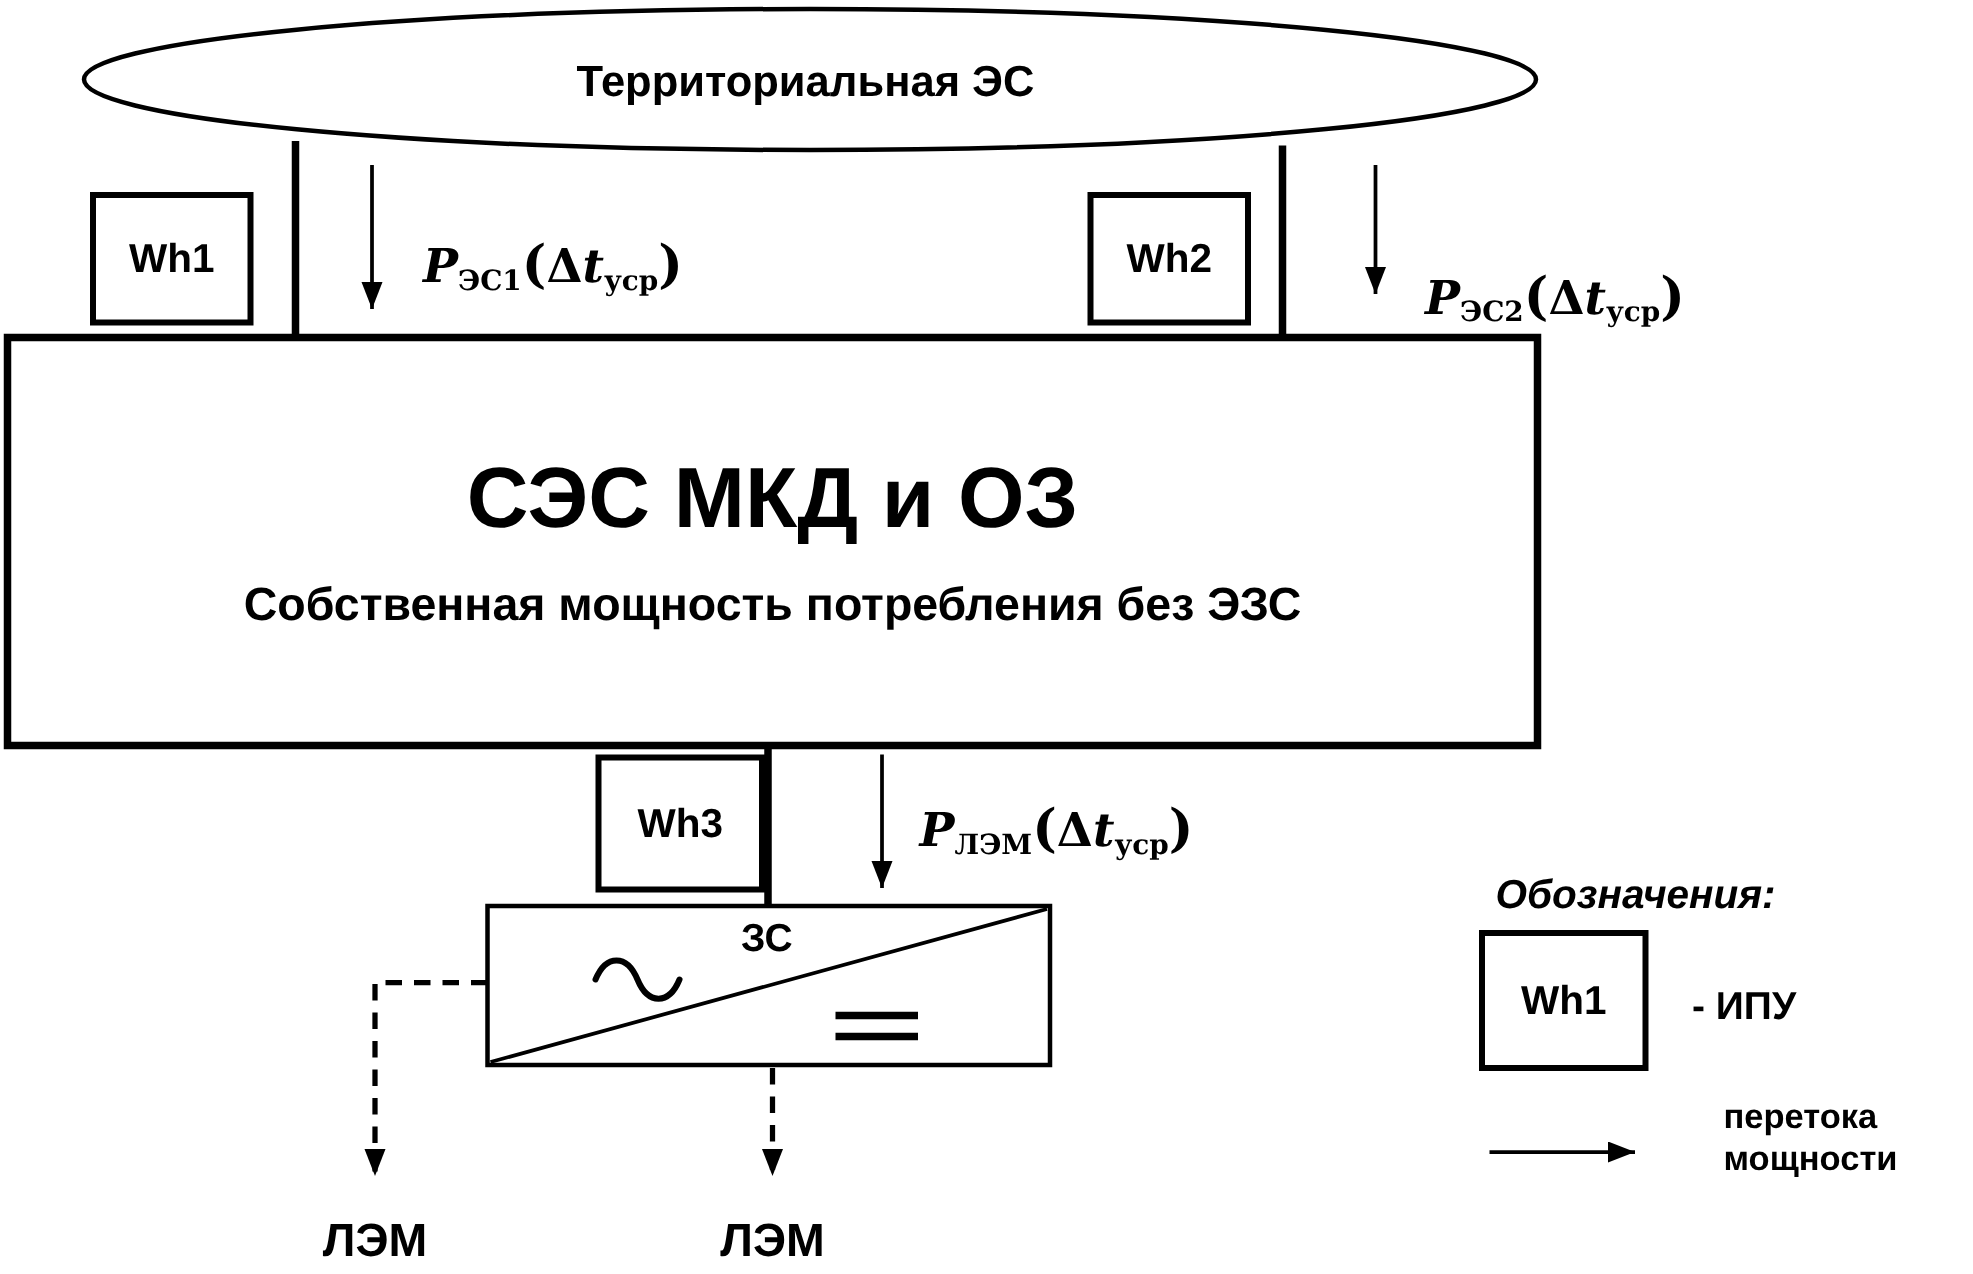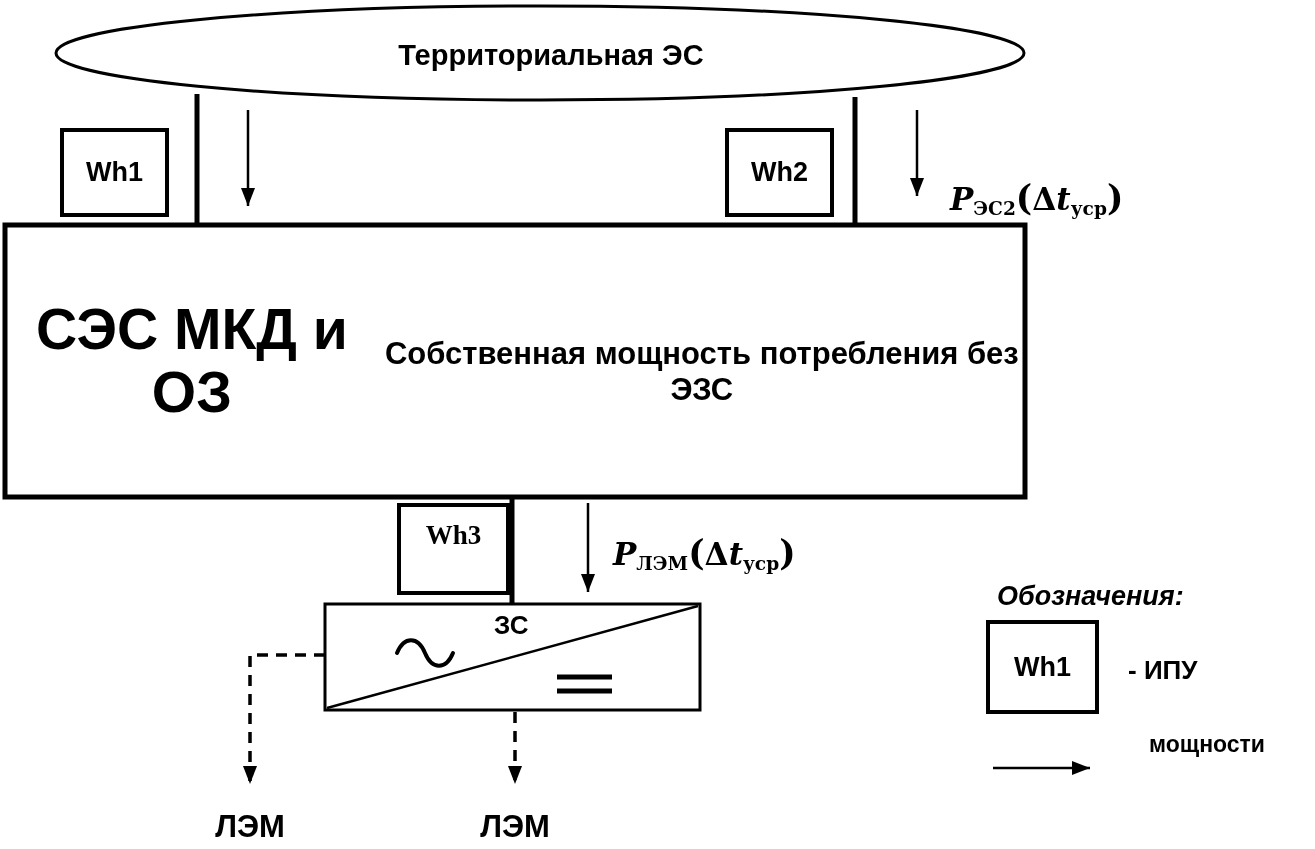--- a/index.html
+++ b/index.html
@@ -9,21 +9,21 @@
     position: relative;
     width: 1315px;
     height: 849px;
     background: #ffffff;
     overflow: hidden;
   }
   .layer { position: absolute; left: 0; top: 0; }
   .txt { position: absolute; font-weight: bold; color: #000; }
   .center { display: flex; align-items: center; justify-content: center; text-align: center; }
   .grid-label { font-size: 29px; }
-  .main-text { }
+  .main-text { flex-direction: column; }
   .main-title { font-size: 57px; font-weight: bold; line-height: 1.1; }
   .main-sub { font-size: 31px; font-weight: bold; margin-top: 22px; }
   .wh-label { font-size: 27px; }
   .zs-label { font-size: 26px; }
   .lem-label { font-size: 31px; }
   .math {
     position: absolute;
     font-family: "DejaVu Serif", serif;
     font-weight: bold;
     font-size: 31px;
@@ -79,41 +79,43 @@
     <line x1="557" y1="677" x2="612" y2="677" stroke="#000" stroke-width="5"></line>
     <line x1="557" y1="691" x2="612" y2="691" stroke="#000" stroke-width="5"></line>
 
     <path d="M 325 655 L 250 655 L 250 784" fill="none" stroke="#000" stroke-width="3.5" stroke-dasharray="11 8" marker-end="url(#arrow)"></path>
     <path d="M 515 712 L 515 784" fill="none" stroke="#000" stroke-width="3.5" stroke-dasharray="11 8" marker-end="url(#arrow)"></path>
 
     <rect x="988" y="622" width="109" height="90" fill="#ffffff" stroke="#000" stroke-width="4"></rect>
     <line x1="993" y1="768" x2="1090" y2="768" stroke="#000" stroke-width="2.5" marker-end="url(#arrow)"></line>
   </svg>
 
-  <div class="txt center grid-label" style="left:66px; top:36px; width:970px; height:38px;">Территориальная ЭС</div>
+  <div class="txt center grid-label" style="left:52px; top:36px; width:970px; height:38px;">Территориальная ЭС</div>
 
   <div class="txt center main-text" style="left:5px; top:225px; width:1020px; height:272px;">
     <div class="main-title">СЭС МКД и ОЗ</div>
     <div class="main-sub">Собственная мощность потребления без ЭЗС</div>
   </div>
 
   <div class="txt center wh-label" style="left:62px; top:130px; width:105px; height:85px;">Wh1</div>
   <div class="txt center wh-label" style="left:727px; top:130px; width:105px; height:85px;">Wh2</div>
-  <div class="txt center wh-label" style="left:399px; top:491px; width:109px; height:88px;font-family:Liberation Serif, serif;">Wh3</div>
+  <div class="txt center wh-label" style="left:399px; top:505px; width:109px; height:88px;">Wh3</div>
 
   <div class="txt zs-label" style="left:494px; top:610px;">ЗС</div>
 
+  <span class="math" style="left:282px; top:156px;"><i>P</i><sub>ЭС1</sub><span class="paren">(</span><span>Δ</span><i>t</i><sub>уср</sub><span class="paren">)</span></span>
 
   <span class="math" style="left:950px; top:158px;margin-top:19px;"><i>P</i><sub>ЭС2</sub><span class="paren">(</span><span>Δ</span><i>t</i><sub>уср</sub><span class="paren">)</span></span>
 
   <span class="math" style="left:613px; top:532px;"><i>P</i><sub>ЛЭМ</sub><span class="paren">(</span><span>Δ</span><i>t</i><sub>уср</sub><span class="paren">)</span></span>
 
   <div class="txt center lem-label" style="left:185px; top:808px; width:130px; height:38px;">ЛЭМ</div>
   <div class="txt center lem-label" style="left:450px; top:808px; width:130px; height:38px;">ЛЭМ</div>
 
   <div class="txt legend-title" style="left:997px; top:556px;margin-top:25px;">Обозначения:</div>
   <div class="txt center wh-label" style="left:988px; top:622px; width:109px; height:90px;">Wh1</div>
   <div class="txt legend-ipu" style="left:1128px; top:655px;">- ИПУ</div>
   <div class="txt legend-desc" style="left:1130px; top:730px;">
+    <div class="cont">перетока</div>
     <div class="cont">мощности</div>
   </div>
 
 </div>
 
 </body></html>

